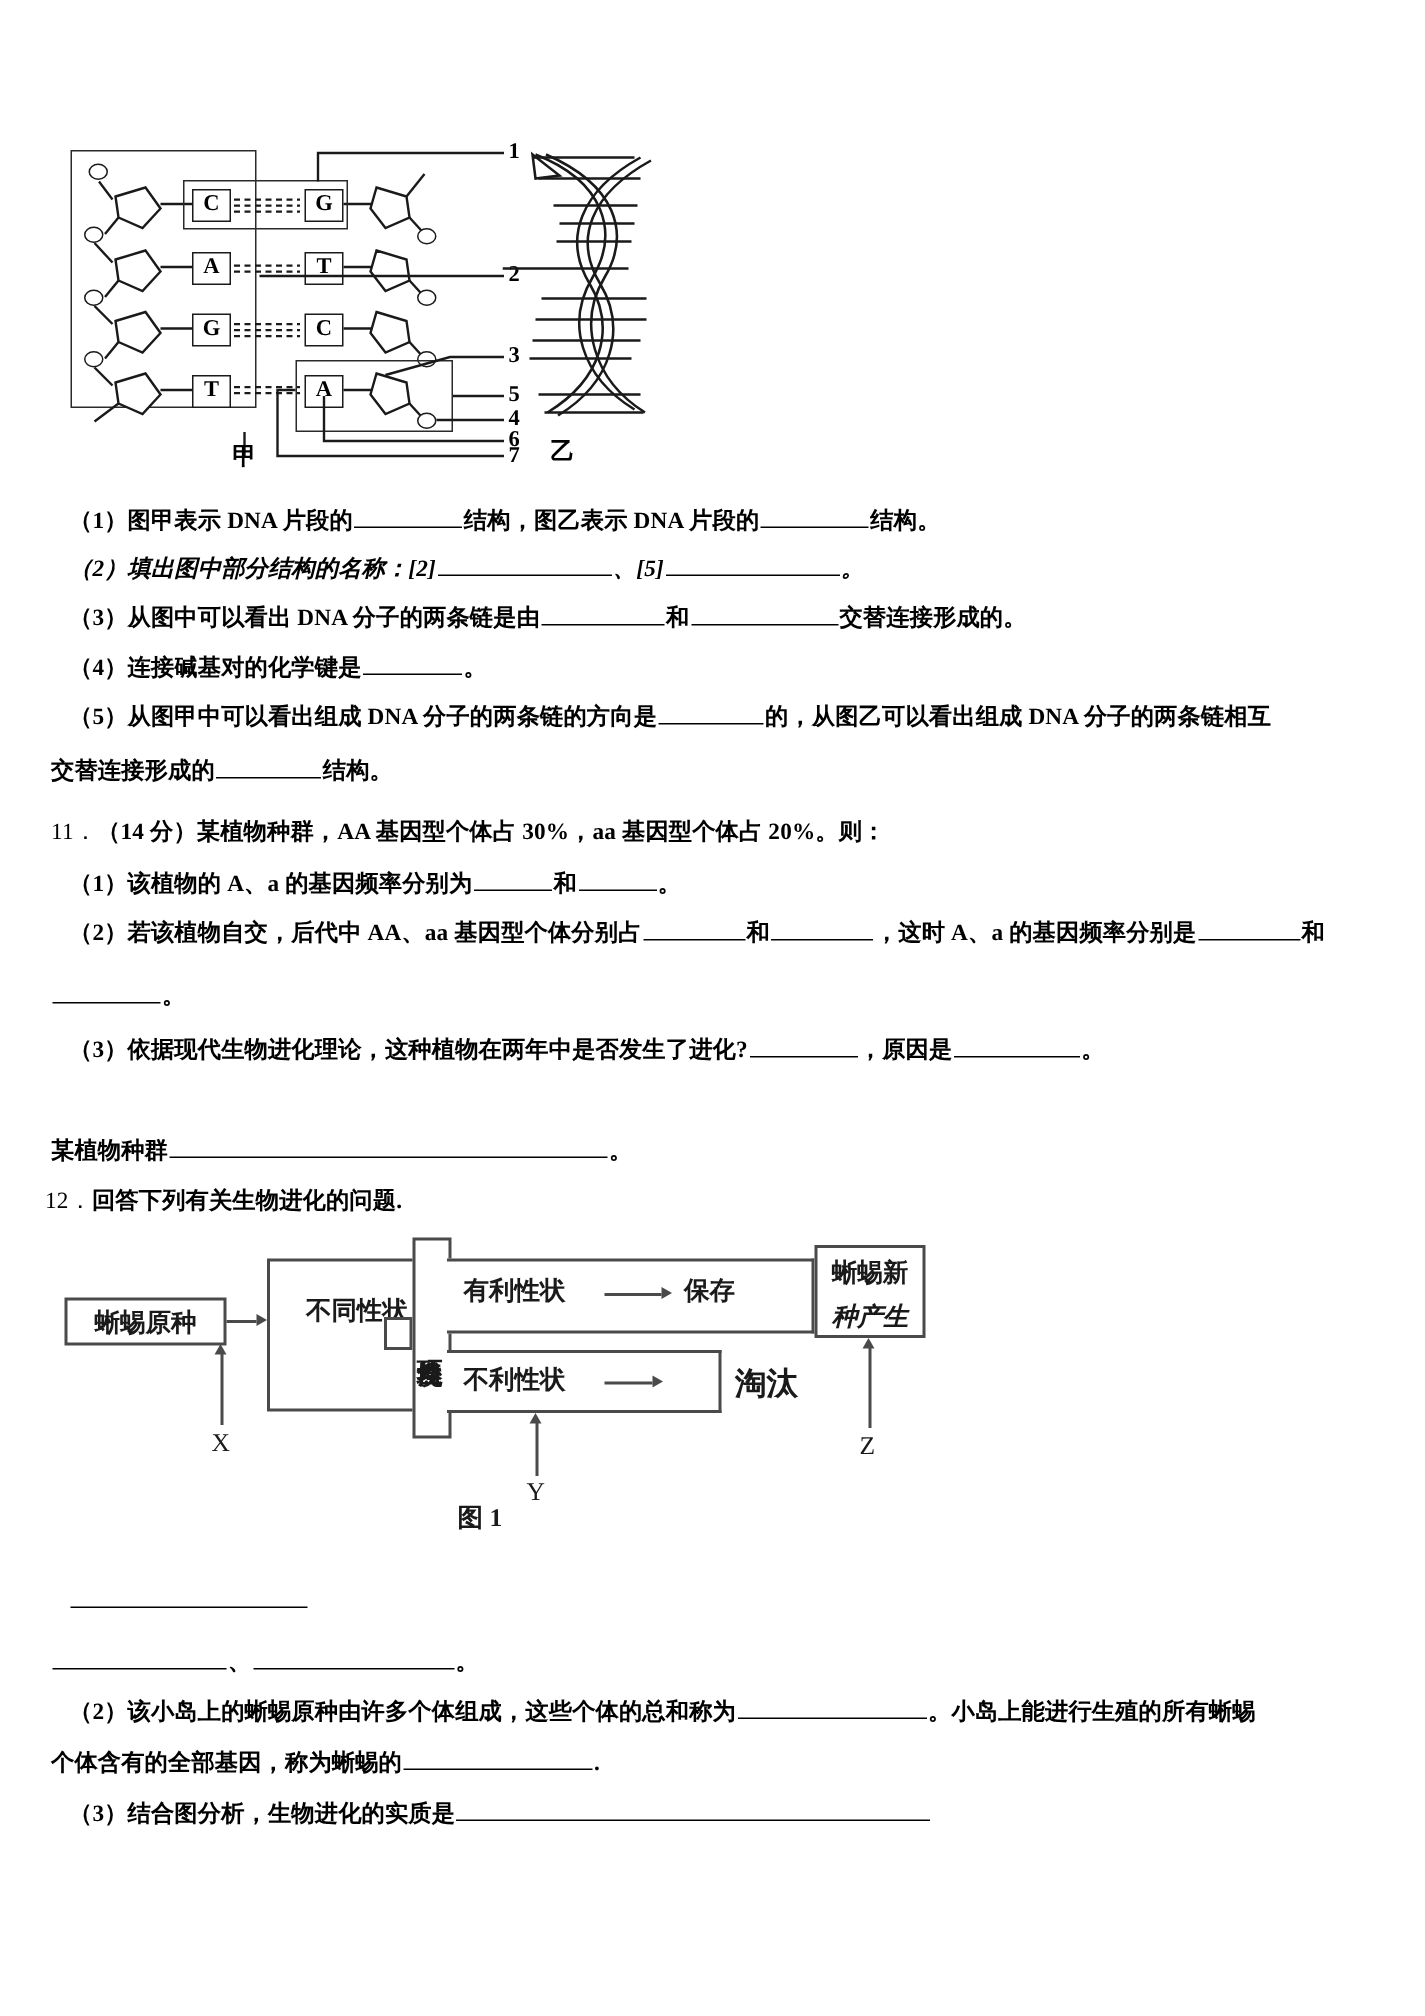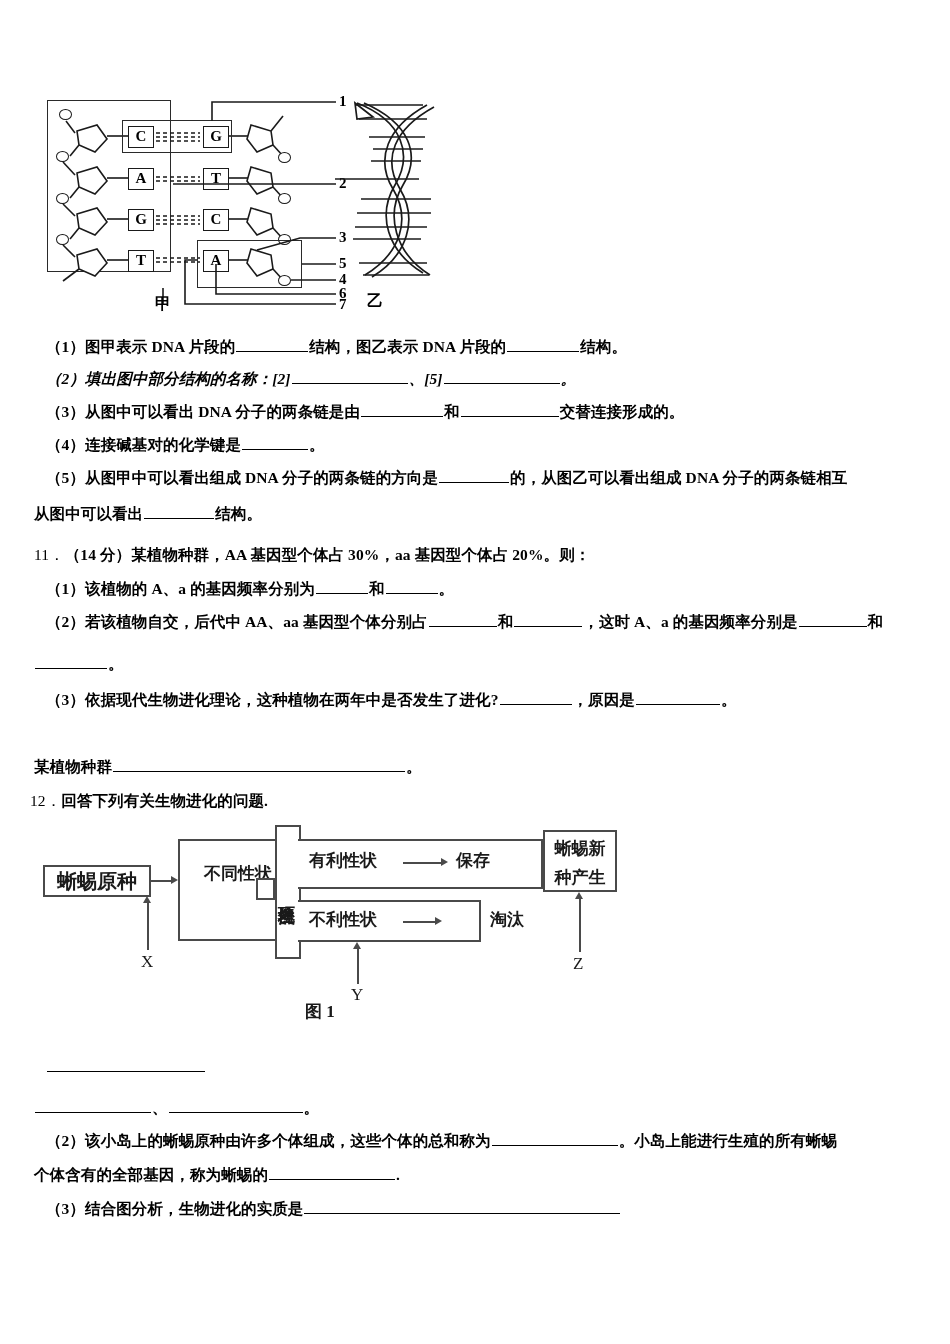--- a/index.html
+++ b/index.html
@@ -296,21 +296,21 @@
   </div>
 
   <div class="qline" style="left:46px; top:434px;">
     <span>（4）连接碱基对的化学键是</span><span class="blank" style="width:66px;"></span><span>。</span>
   </div>
 
   <div class="qline" style="left:46px; top:467px;">
     <span>（5）从图甲中可以看出组成 DNA 分子的两条链的方向是</span><span class="blank" style="width:70px;"></span><span>的，从图乙可以看出组成 DNA 分子的两条链相互</span>
   </div>
   <div class="qline" style="left:34px; top:503px;">
-    <span>从图中可以看出</span><span class="blank" style="width:70px;"></span><span>结构。</span>
+    <span>交替连接形成的</span><span class="blank" style="width:70px;"></span><span>结构。</span>
   </div>
 
   <div class="qline" style="left:34px; top:546px;">
     <span class="normalw" style="font-weight:normal;">11．</span><span>（14 分）某植物种群，AA 基因型个体占 30%，aa 基因型个体占 20%。则：</span>
   </div>
 
   <div class="qline" style="left:46px; top:578px;">
     <span>（1）该植物的 A、a 的基因频率分别为</span><span class="blank" style="width:52px;"></span><span>和</span><span class="blank" style="width:52px;"></span><span>。</span>
   </div>
 
@@ -328,21 +328,21 @@
   <div class="qline" style="left:34px; top:756px;">
     <span>某植物种群</span><span class="blank" style="width:292px;"></span><span>。</span>
   </div>
 
   <div class="qline" style="left:30px; top:792px;">
     <span class="normalw" style="font-weight:normal;">12．</span><span>回答下列有关生物进化的问题.</span>
   </div>
 
   <div id="flow-figure">
 
-    <div class="fbox" style="left:8px; top:43px; width:108px; height:32px; font-size:20px; line-height:29px;">
+    <div class="fbox" style="left:8px; top:43px; width:108px; height:32px; font-size:17px; line-height:29px;">
       <span>蜥蜴原种</span>
     </div>
 
     <div class="fline fh" style="left:116px; top:58px; width:20px;"></div>
     <div class="arrowhead ah-right" style="left:136px; top:54px;"></div>
 
     <div class="fline fv" style="left:112px; top:80px; height:48px;"></div>
     <div class="arrowhead ah-up" style="left:108px; top:74px;"></div>
     <div class="axis-label" style="left:106px; top:130px;">X</div>
 
@@ -360,29 +360,29 @@
     <div class="fbox" style="left:263px; top:17px; width:245px; height:50px; border-left:none;"></div>
     <div class="ftext" style="left:274px; top:27px; font-size:17px;">有利性状</div>
     <div class="fline fh" style="left:368px; top:40px; width:38px;"></div>
     <div class="arrowhead ah-right" style="left:406px; top:36px;"></div>
     <div class="ftext" style="left:421px; top:27px; font-size:17px;">保存</div>
 
     <div class="fbox" style="left:263px; top:78px; width:183px; height:42px; border-left:none;"></div>
     <div class="ftext" style="left:274px; top:86px; font-size:17px;">不利性状</div>
     <div class="fline fh" style="left:368px; top:99px; width:32px;"></div>
     <div class="arrowhead ah-right" style="left:400px; top:95px;"></div>
-    <div class="ftext" style="left:455px; top:86px; font-size:17px;text-align:right;">淘汰</div>
+    <div class="ftext" style="left:455px; top:86px; font-size:21px;text-align:right;">淘汰</div>
 
     <div class="fline fv" style="left:322px; top:126px; height:36px;"></div>
     <div class="arrowhead ah-up" style="left:318px; top:120px;"></div>
     <div class="axis-label" style="left:316px; top:163px;">Y</div>
 
     <div class="fbox" style="left:508px; top:8px; width:74px; height:62px; font-size:17px; line-height:29px; padding-top:2px;">
       <span style="display:block;">蜥蜴新</span>
-      <span style="display:block;">种产生</span>
+      <span style="display:block;font-style:italic;">种产生</span>
     </div>
 
     <div class="fline fv" style="left:544px; top:76px; height:54px;"></div>
     <div class="arrowhead ah-up" style="left:540px; top:70px;"></div>
     <div class="axis-label" style="left:538px; top:132px;">Z</div>
 
     <div class="ftext" style="left:270px; top:178px; font-size:17px; font-family:'Liberation Serif',serif;">图 1</div>
   </div>
 
   <div class="qline" style="left:46px; top:1056px;">

